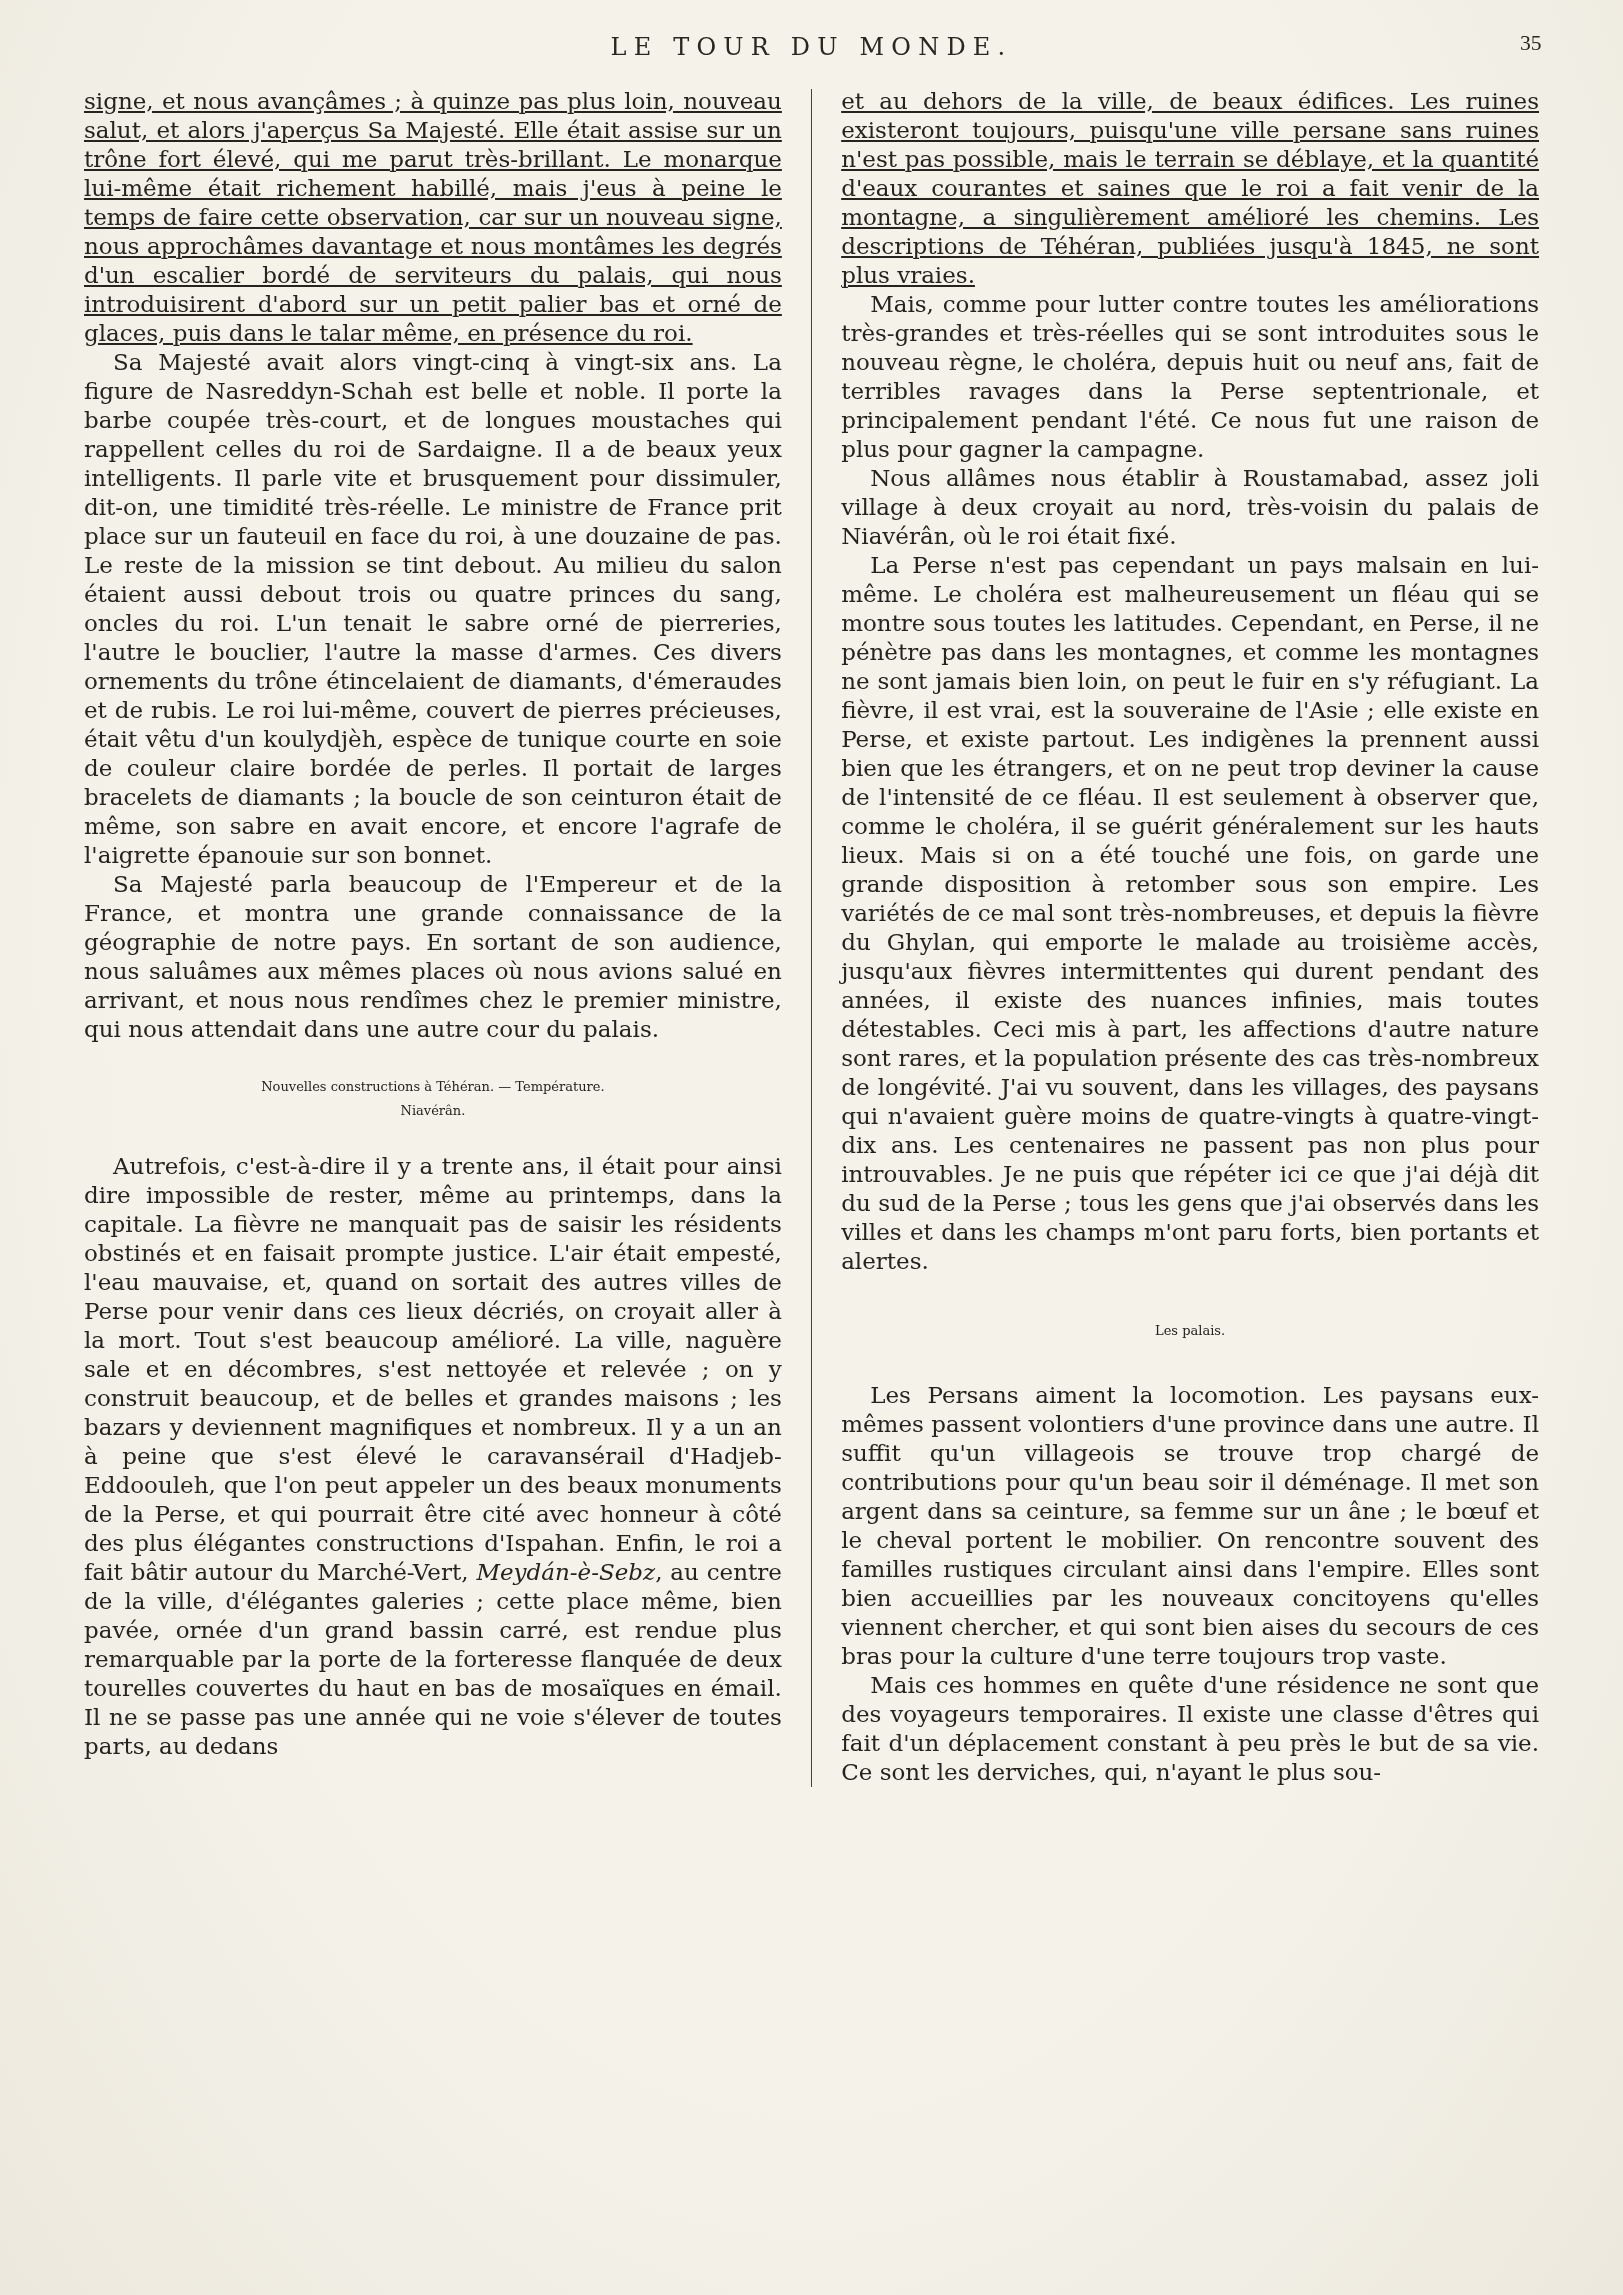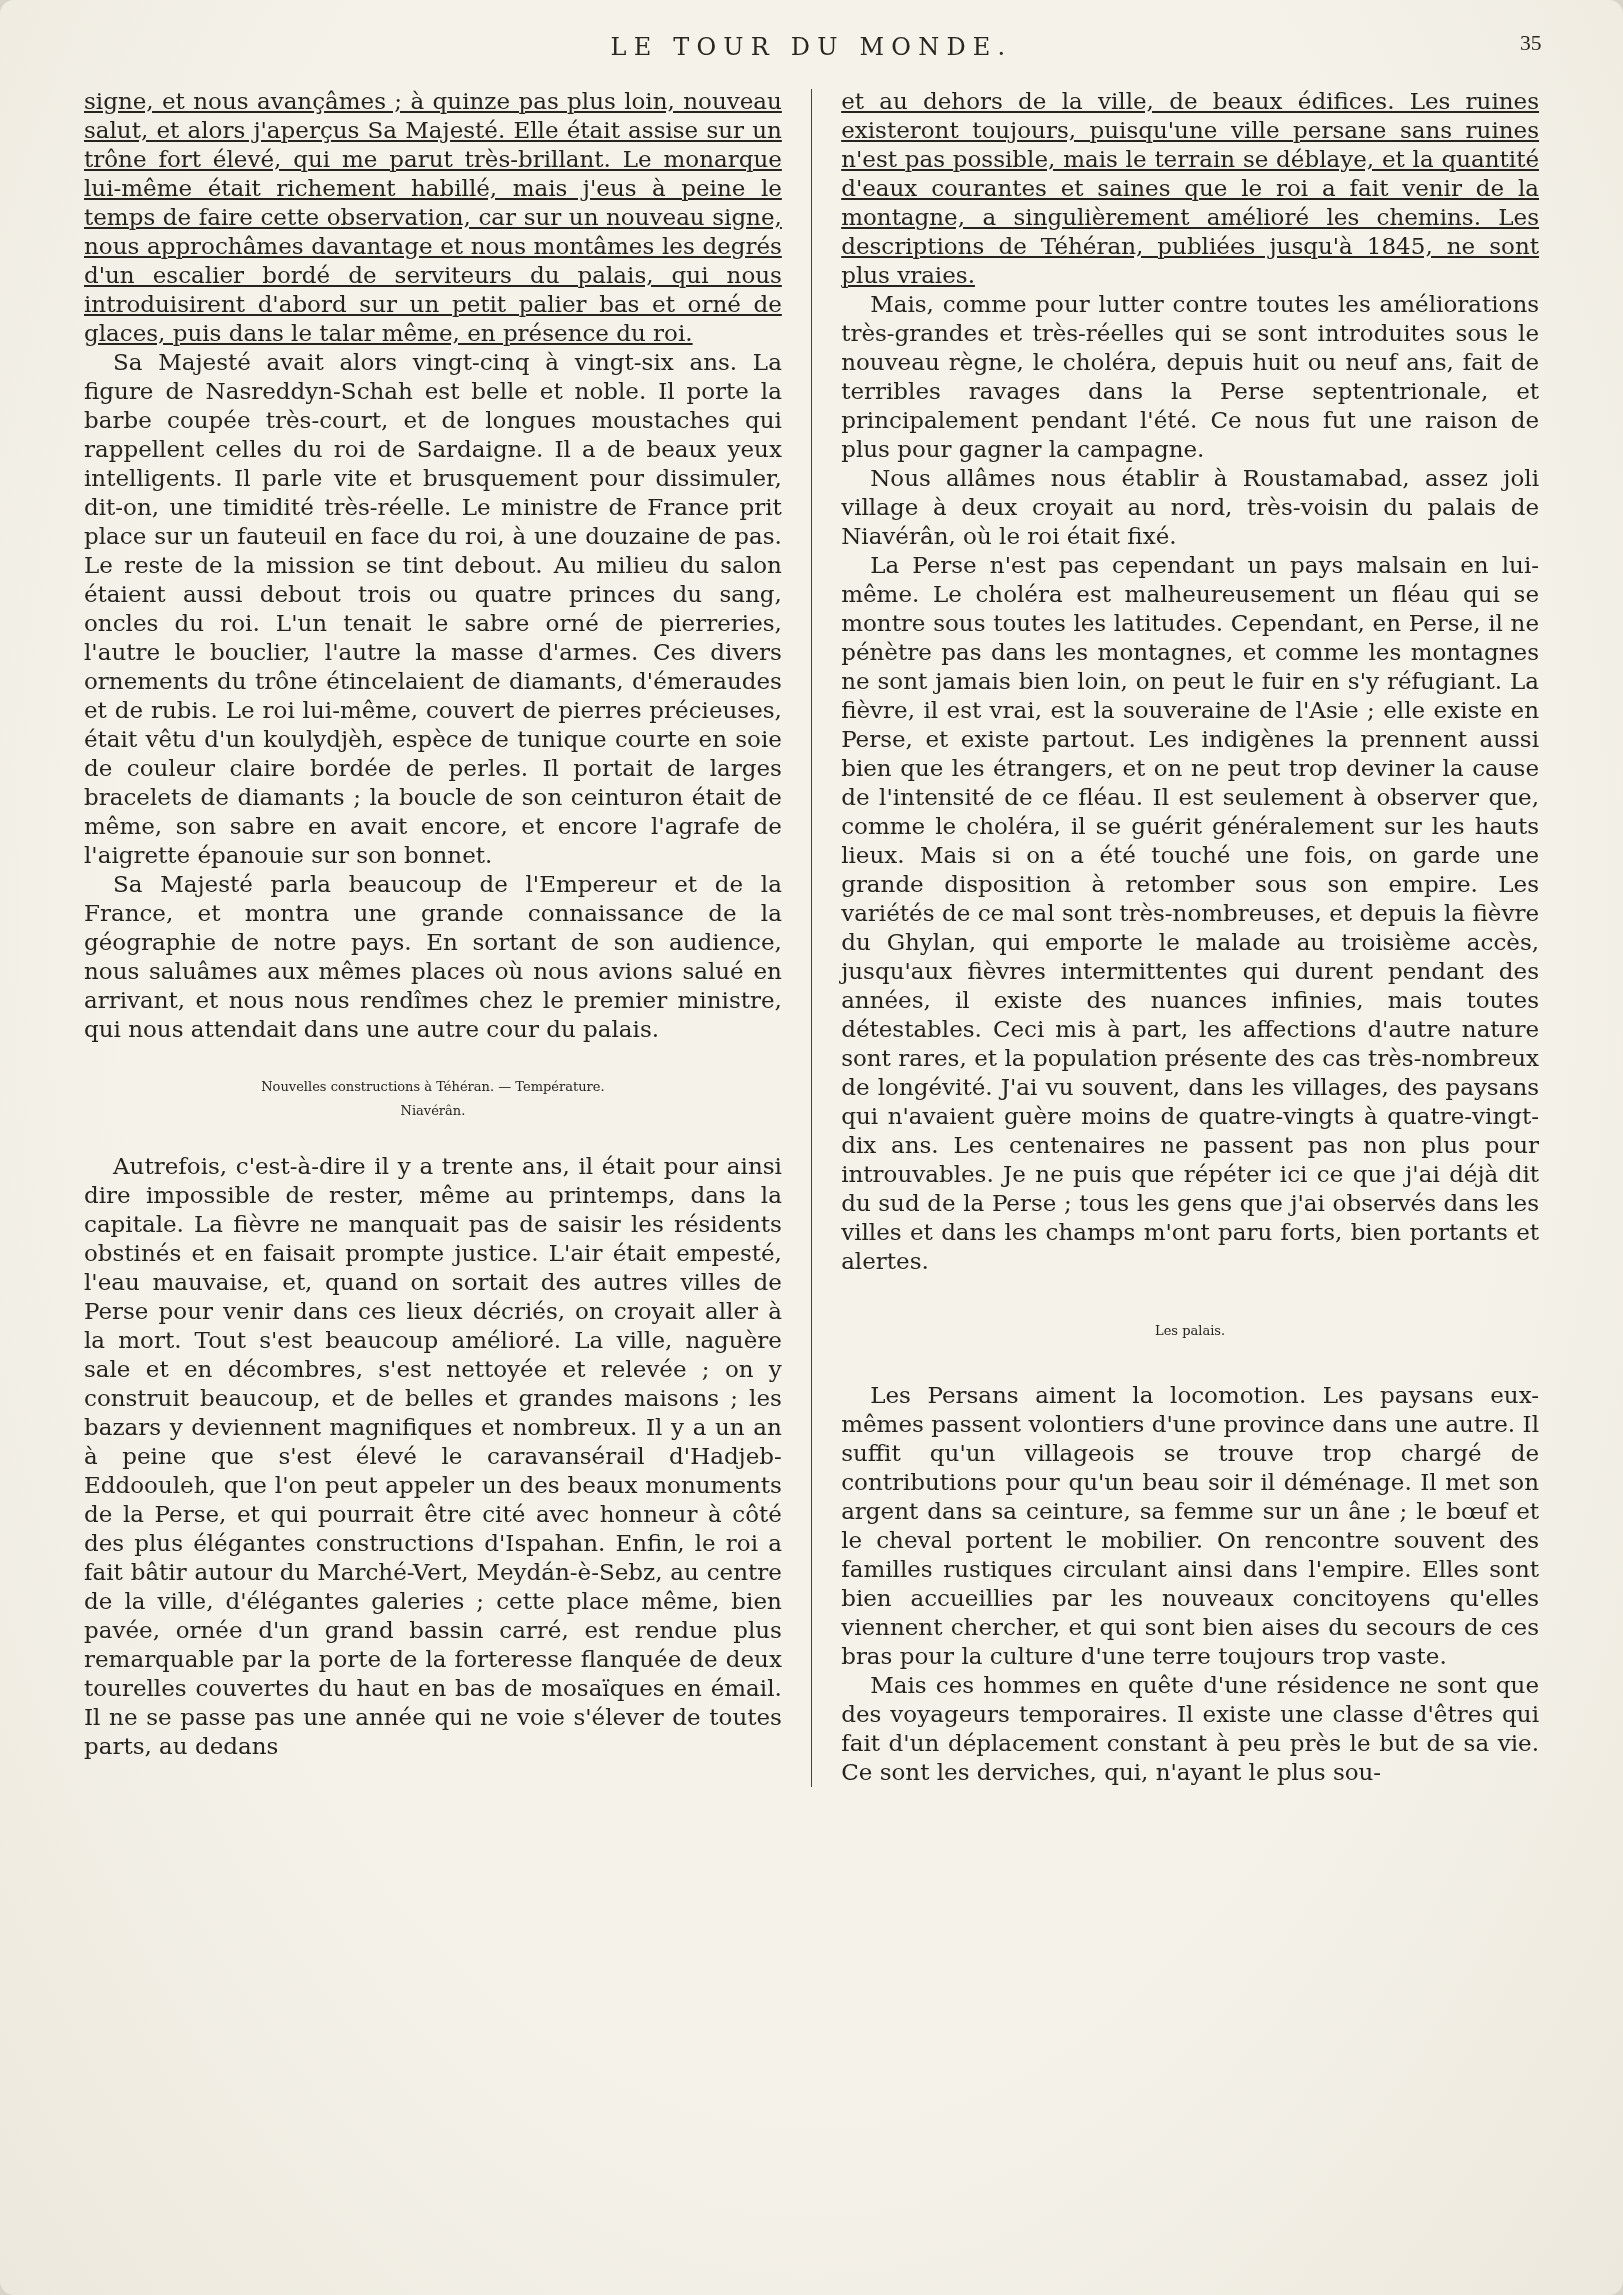--- a/index.html
+++ b/index.html
@@ -6,21 +6,20 @@
   body { background:#d8d4c9; }
   .page {
     width:1623px; height:2295px;
     background:#f2efe7;
     background-image: radial-gradient(ellipse at 50% 40%, #f5f2ea 60%, #ece8dd 100%);
     position:relative;
     box-sizing:border-box;
     padding:27.5px 84px 0 84px;
     font-family:"DejaVu Serif","Liberation Serif",serif;
     color:#26221d;
-    border-radius:14px;
   }
   .masthead { position:relative; height:50px; margin-bottom:9.2px; }
   .masthead .journal-title {
     text-align:center; font-size:24px; font-weight:normal;
     letter-spacing:7.2px; margin:0; padding-top:5.2px;
     color:#2a2620;
   }
   .masthead .page-number {
     position:absolute; right:-2.6px; top:3.9px; font-size:21.6px; color:#2a2620;font-family:Liberation Serif, serif;
   }
@@ -34,21 +33,21 @@
   .divider { width:1.3px; background:#47423a; margin:2.6px 29px 0 29px; }
   .col p { margin:0; text-indent:29px; }
   .col p.continued { text-indent:0;text-decoration:underline; }
   .section-heading {
     text-align:center; font-size:13px; line-height:24px;
     margin:31px 0 29px 0;
     color:#26221d;
   }
   .section-heading .heading-line { display:block; text-indent:0; }
   .section-heading.nomades { margin:43px 0 38px 0; }
-  .italic { }
+  .italic { font-style:italic; }
 </style>
 </head>
 <body>
 
 <div class="page">
 
   <header class="masthead">
     <h1 class="journal-title">LE TOUR DU MONDE.</h1>
     <div class="page-number">35</div>
   </header>

